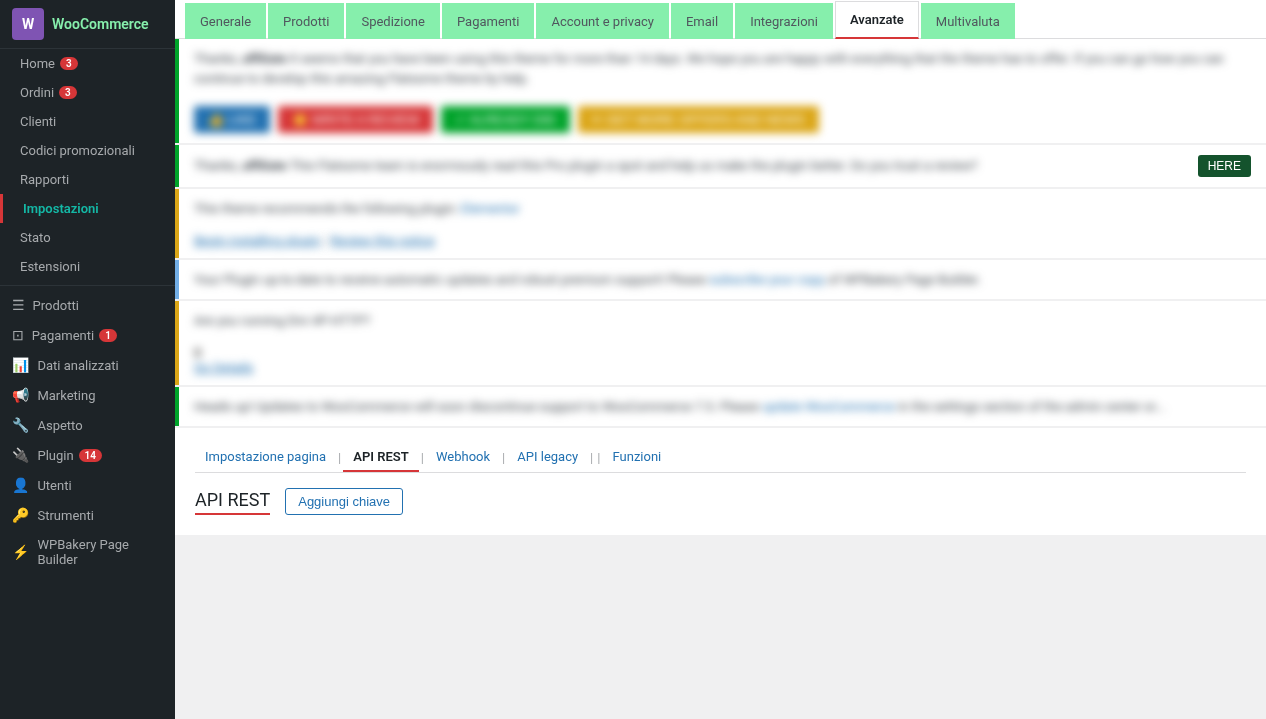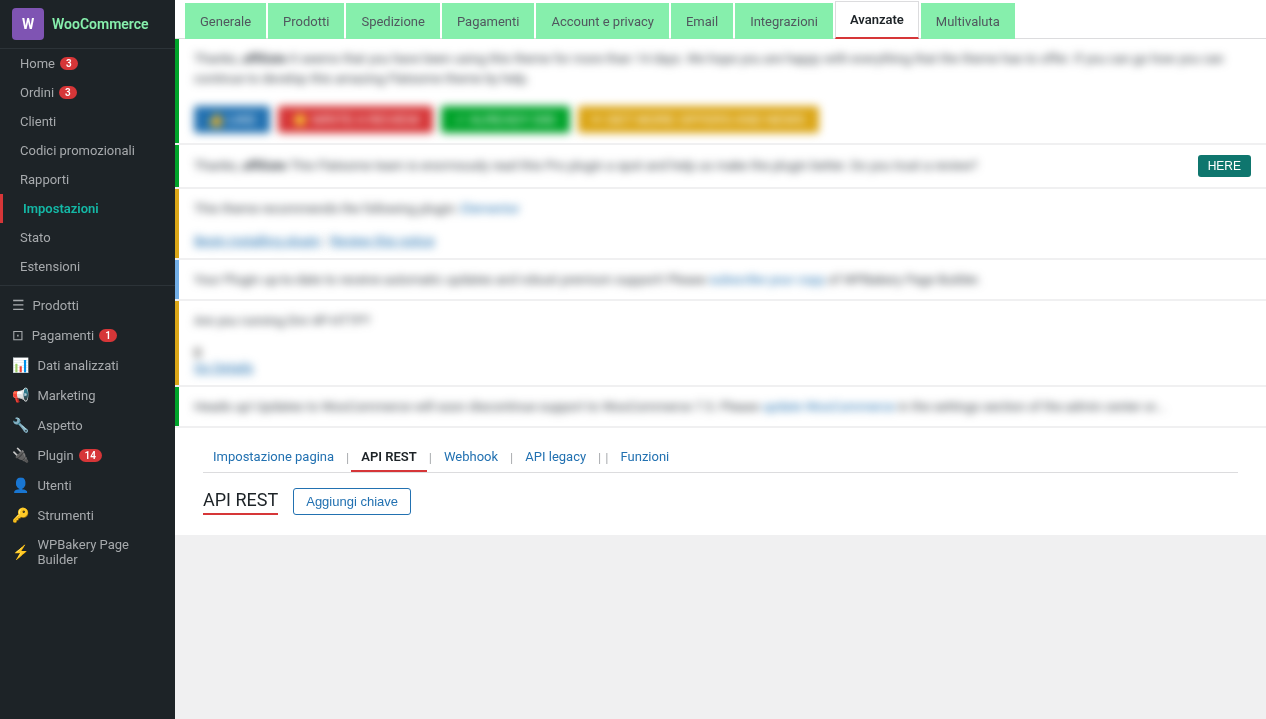--- a/index.html
+++ b/index.html
@@ -181,21 +181,21 @@
       padding: 4px 10px;
       border: none;
       border-radius: 3px;
       cursor: pointer;
       font-size: 12px;
     }
 
     
     .bottom-section {
       background: white;
-      padding: 15px 28px;
+      padding: 15px 20px;
     }
     .sub-tabs {
       display: flex;
       align-items: center;
       gap: 0;
       margin-bottom: 15px;
       border-bottom: 1px solid #dcdcde;
       padding-bottom: 0;
     }
     .sub-tab {
@@ -343,21 +343,21 @@
       <div class="notice-buttons">
         <button class="btn-blue blurred">👍 LIKE</button>
         <button class="btn-red blurred">⭐ WRITE A REVIEW</button>
         <button class="btn-green blurred">✓ ALREADY DID</button>
         <button class="btn-orange blurred">✏ GET MORE OFFERS AND NEWS</button>
       </div>
     </div>
 
     <div class="notice" style="border-left-color: #00a32a; justify-content: space-between;">
       <p class="blurred">Thanks, <strong>affiliate</strong> This Flatsome team is enormously read this Pro plugin a spot and help us make the plugin better. Do you trust a review?</p>
-      <button class="btn-primary-small" style="background: #0f766e; color: white; white-space: nowrap; margin-left: 15px;">HERE</button>
+      <button class="btn-primary-small" style="background: #14532d; color: white; white-space: nowrap; margin-left: 15px;">HERE</button>
     </div>
 
     <div class="notice notice-warning" style="flex-direction: column; align-items: flex-start;">
       <p class="blurred">This theme recommends the following plugin: <a href="#">Elementor</a></p>
       <div style="margin-top: 4px;">
         <a href="#" class="blurred" style="color: #2271b1; font-size: 13px;">Begin installing plugin</a>
         <span class="blurred" style="color: #a7aaad;"> | </span>
         <a href="#" class="blurred" style="color: #2271b1; font-size: 13px;">Review this notice</a>
       </div>
     </div>

